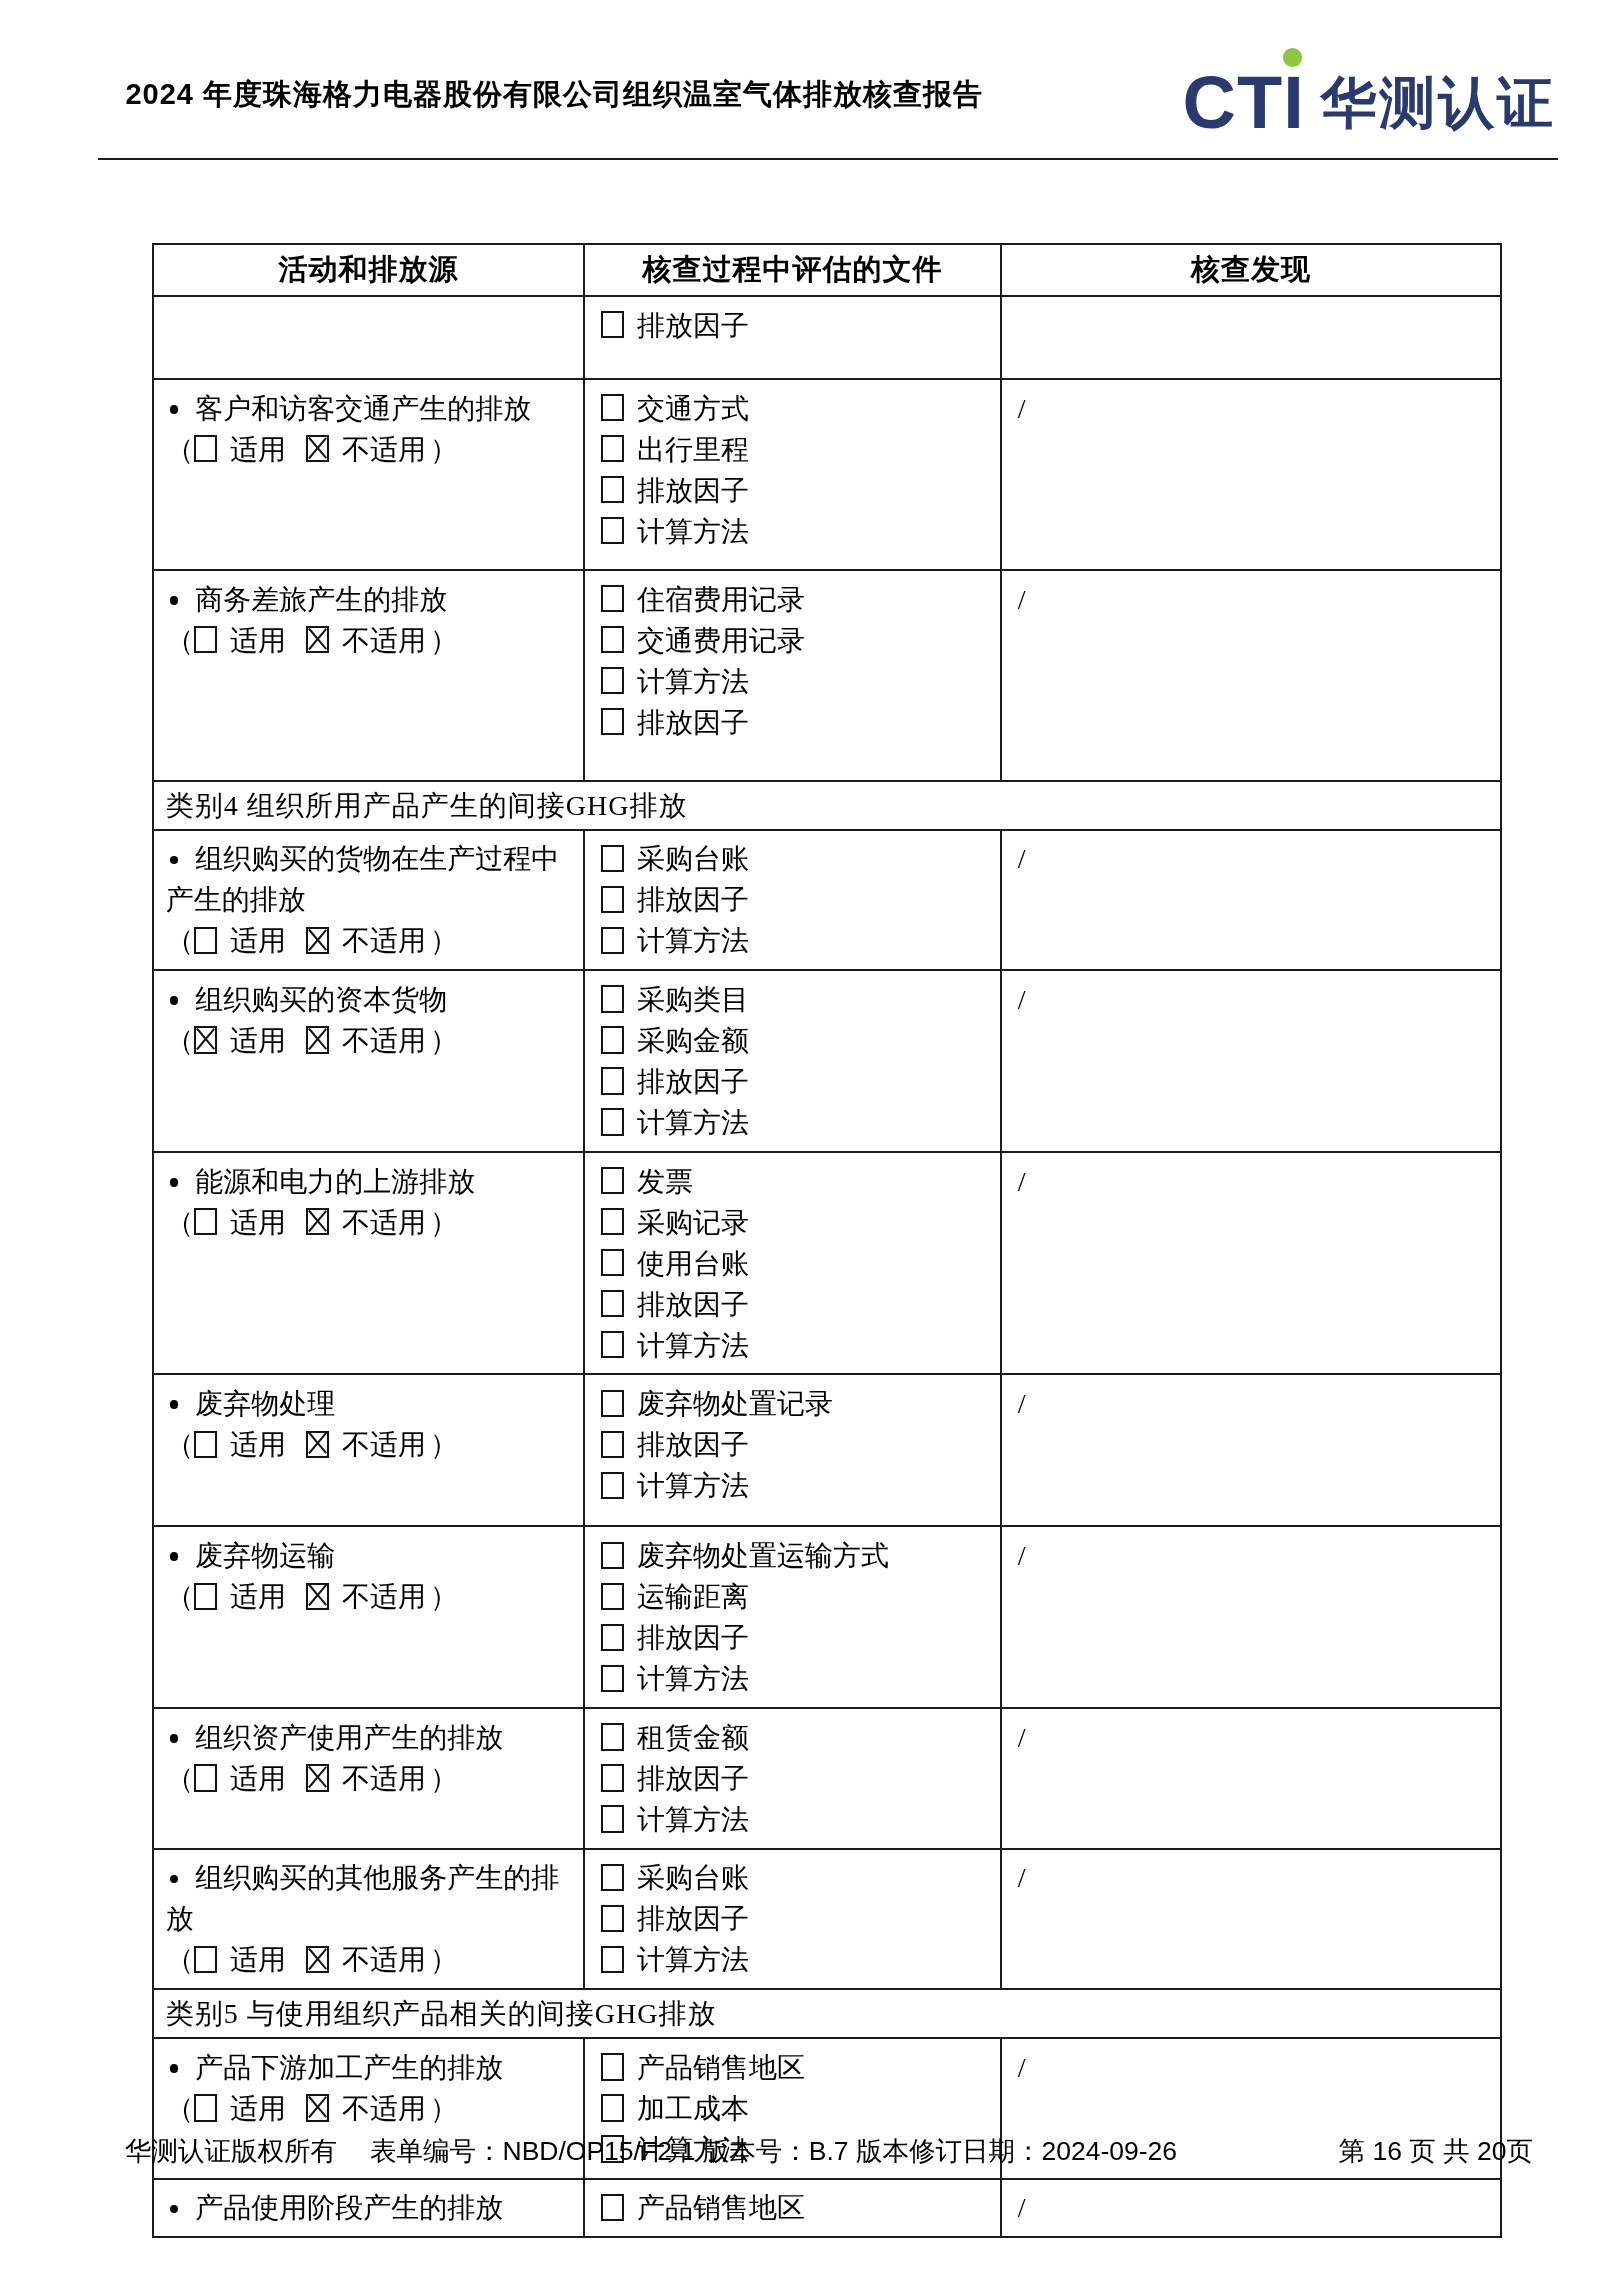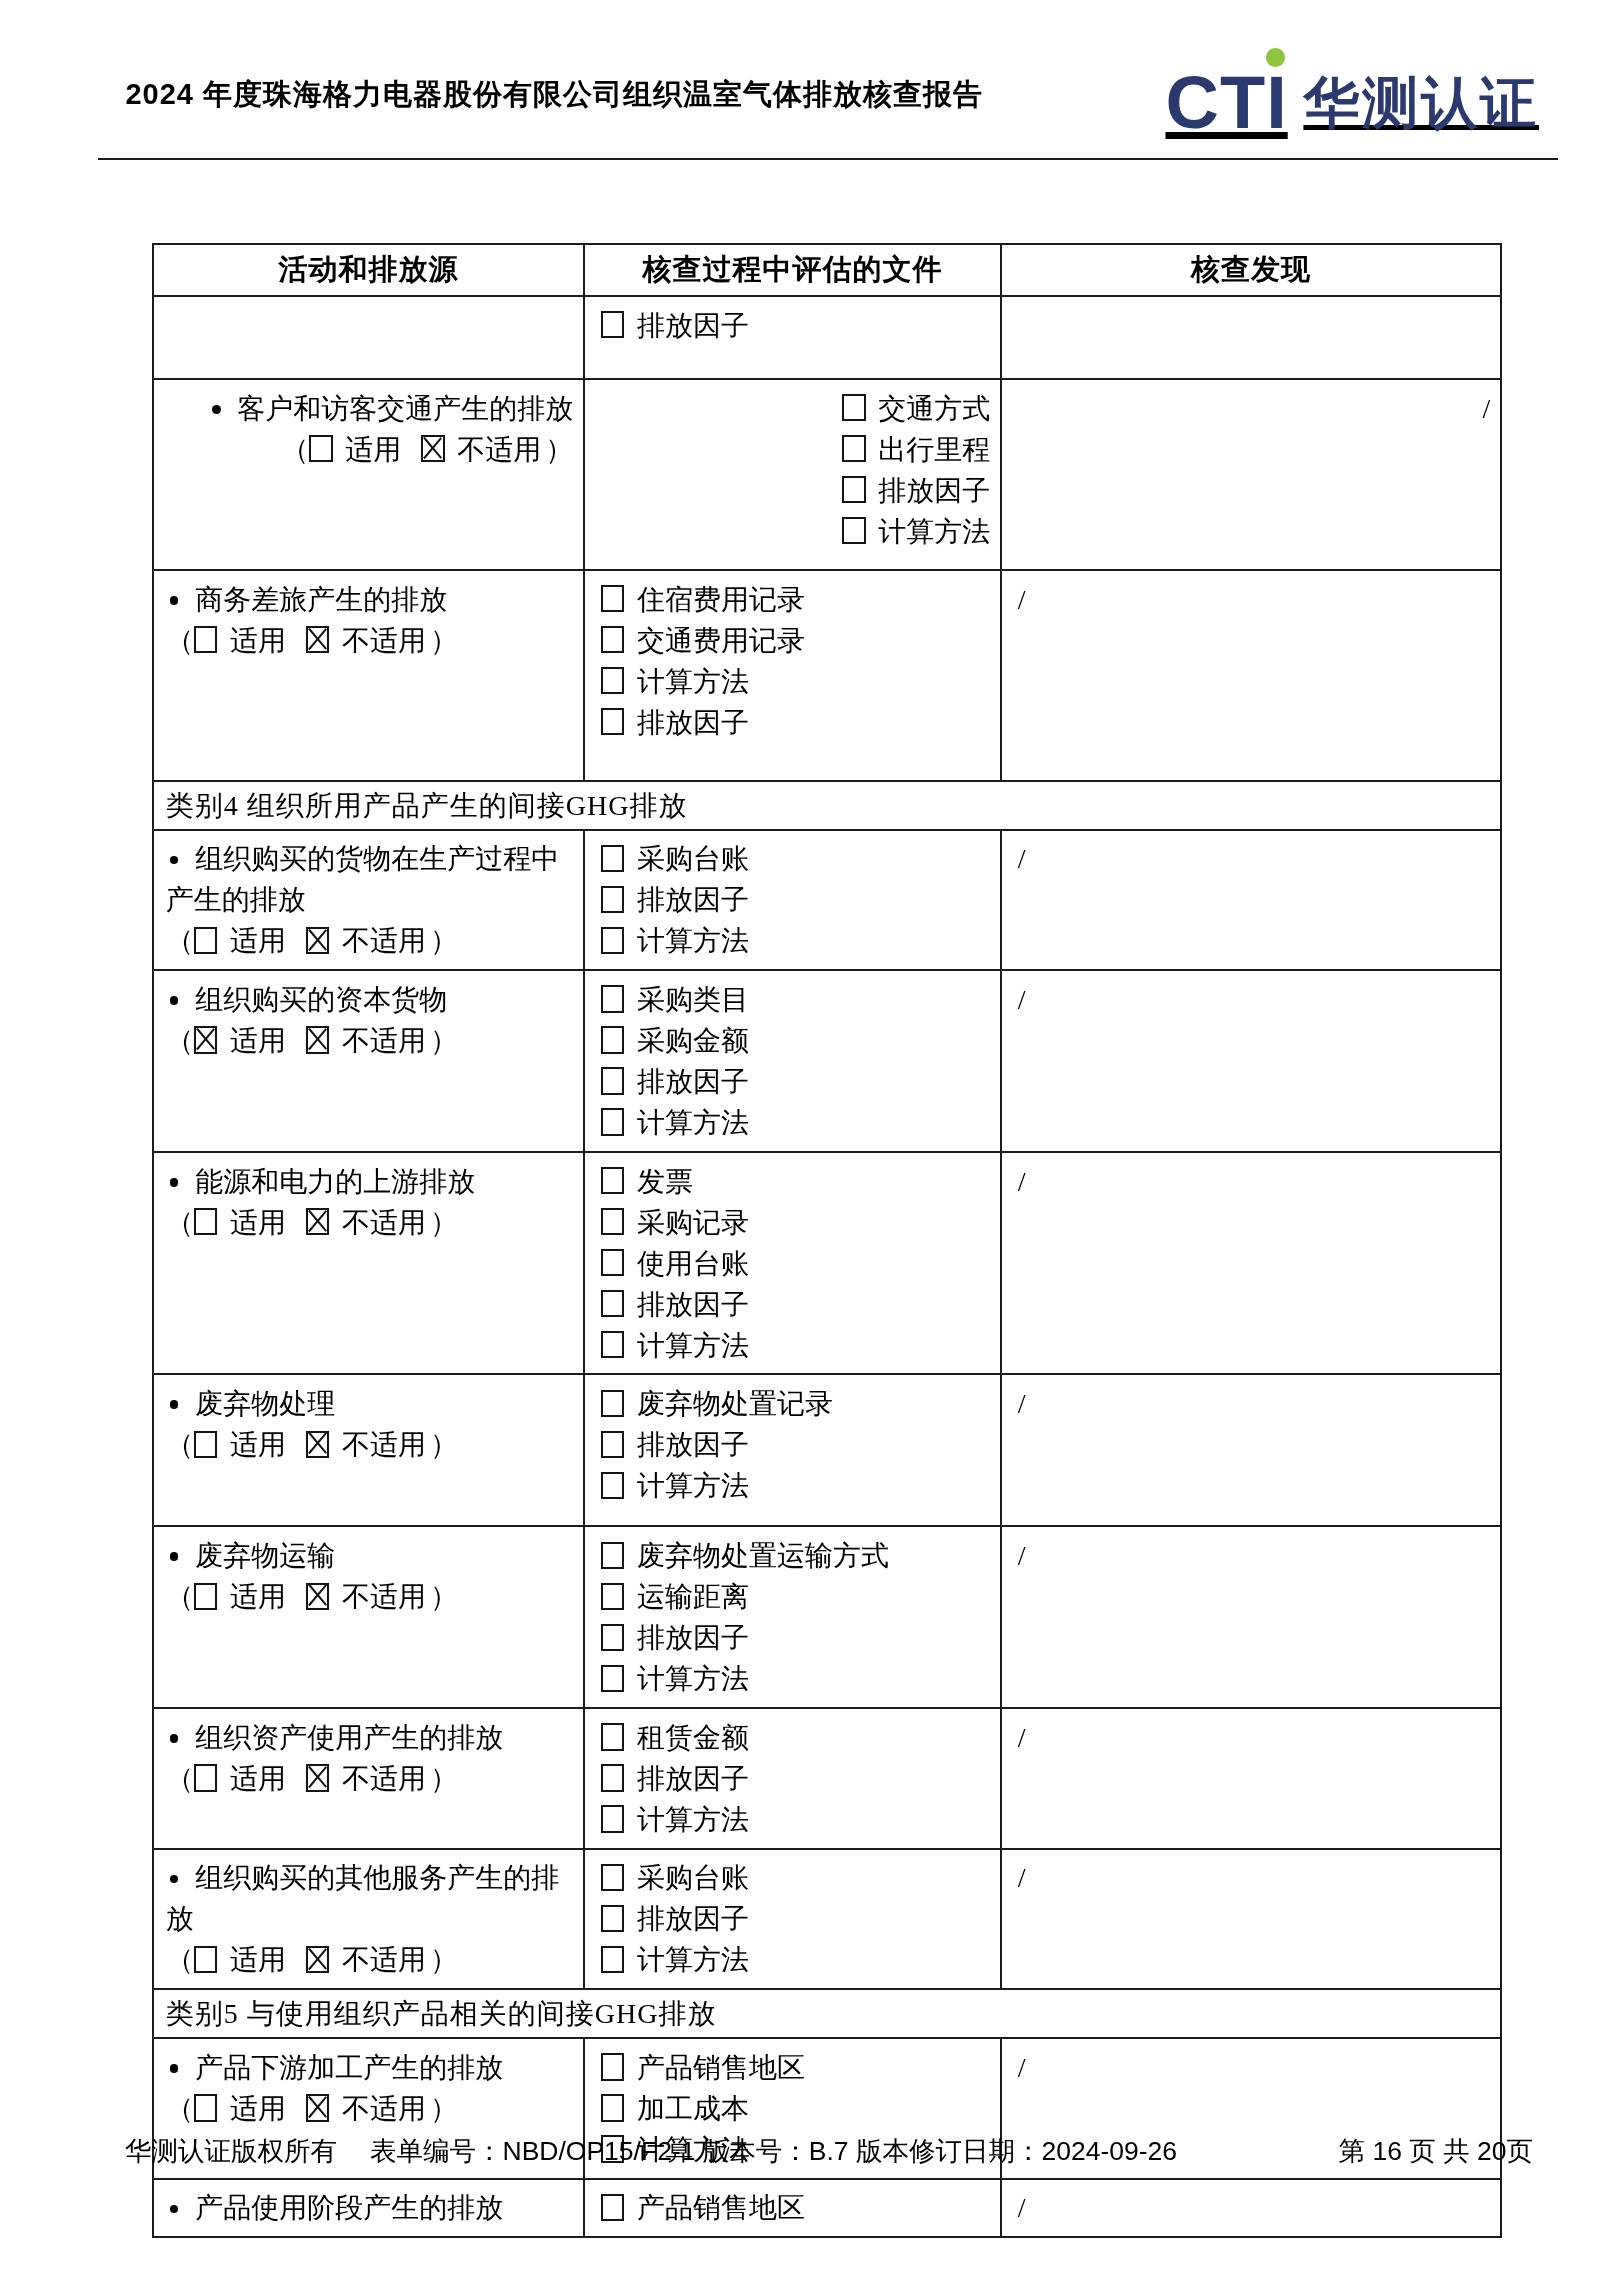--- a/index.html
+++ b/index.html
@@ -14,21 +14,21 @@
   
   .header {
     position:absolute; left:98px; right:98px; top:39px; height:119px;
     border-bottom:2.9px solid #1c1c1c;
   }
   .doc-title {
     position:absolute; left:27.4px; bottom:43px;
     font-family:"Liberation Sans","DejaVu Sans",sans-serif;
     font-weight:bold; font-size:29px; letter-spacing:1px; white-space:nowrap;
   }
-  .logo { position:absolute; right:19px; bottom:27.4px; display:flex; align-items:flex-end;text-decoration:underline; }
+  .logo { position:absolute; right:2px; bottom:27.4px; display:flex; align-items:flex-end; }
   .logo-cti {
     position:relative;
     font-family:"Liberation Sans","DejaVu Sans",sans-serif;
     font-weight:bold; font-size:74px; line-height:57px;
     color:#2b3a6e; letter-spacing:1px;
   }
   .logo-dot {
     position:absolute; right:2.9px; top:-25.5px;
     width:18.6px; height:18.6px; border-radius:50%;
     background:#8fc640;
@@ -122,21 +122,21 @@
       </tr>
     </thead>
     <tbody>
         <tr style="height: 83px;">
           <td class="activity-cell"></td>
           <td class="documents-cell">
             <div class="doc-line"><span class="cb"></span><span class="doc-label">排放因子</span></div>
           </td>
           <td class="finding-cell"></td>
         </tr>
-        <tr style="height: 191px; text-align: right;">
+        <tr style="height: 191px;">
           <td class="activity-cell">
             <div class="src-line"><span class="bullet"></span>客户和访客交通产生的排放</div>
             <div class="app-line">（<span class="cb"></span><span class="lbl">适用</span><span class="cb x"></span><span class="lbl">不适用</span>）</div>
           </td>
           <td class="documents-cell">
             <div class="doc-line"><span class="cb"></span><span class="doc-label">交通方式</span></div>
             <div class="doc-line"><span class="cb"></span><span class="doc-label">出行里程</span></div>
             <div class="doc-line"><span class="cb"></span><span class="doc-label">排放因子</span></div>
             <div class="doc-line"><span class="cb"></span><span class="doc-label">计算方法</span></div>
           </td>

